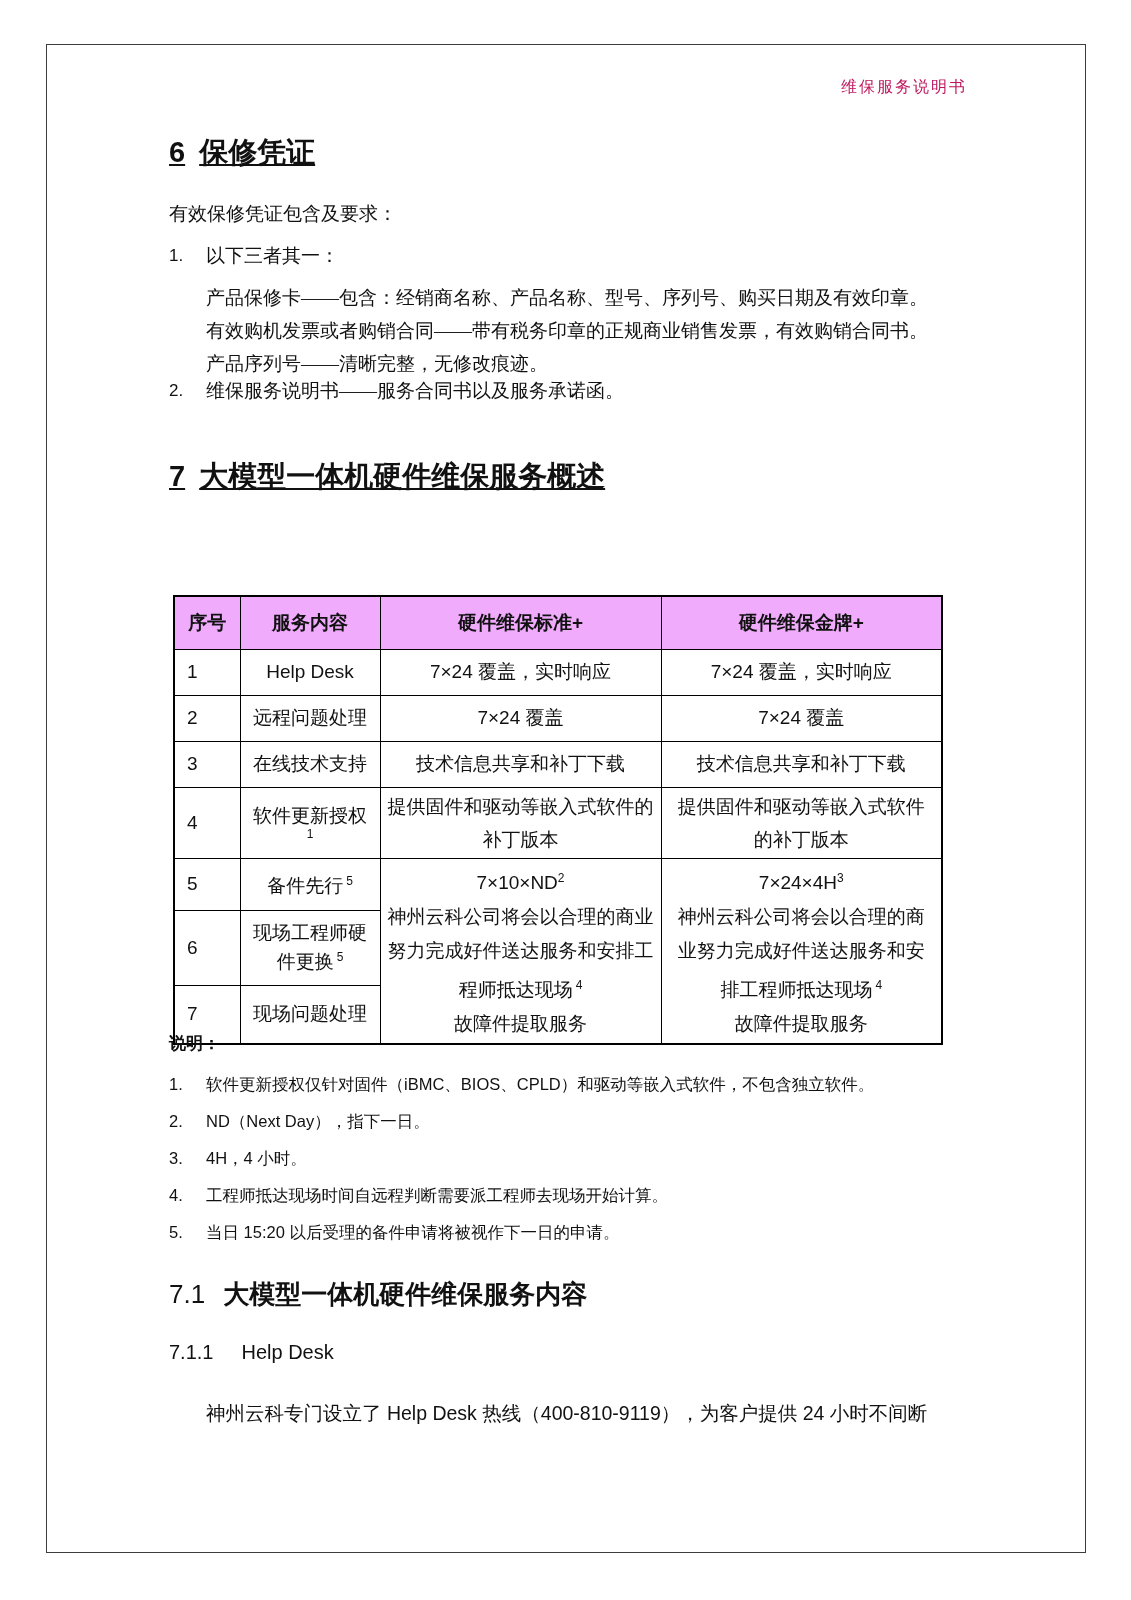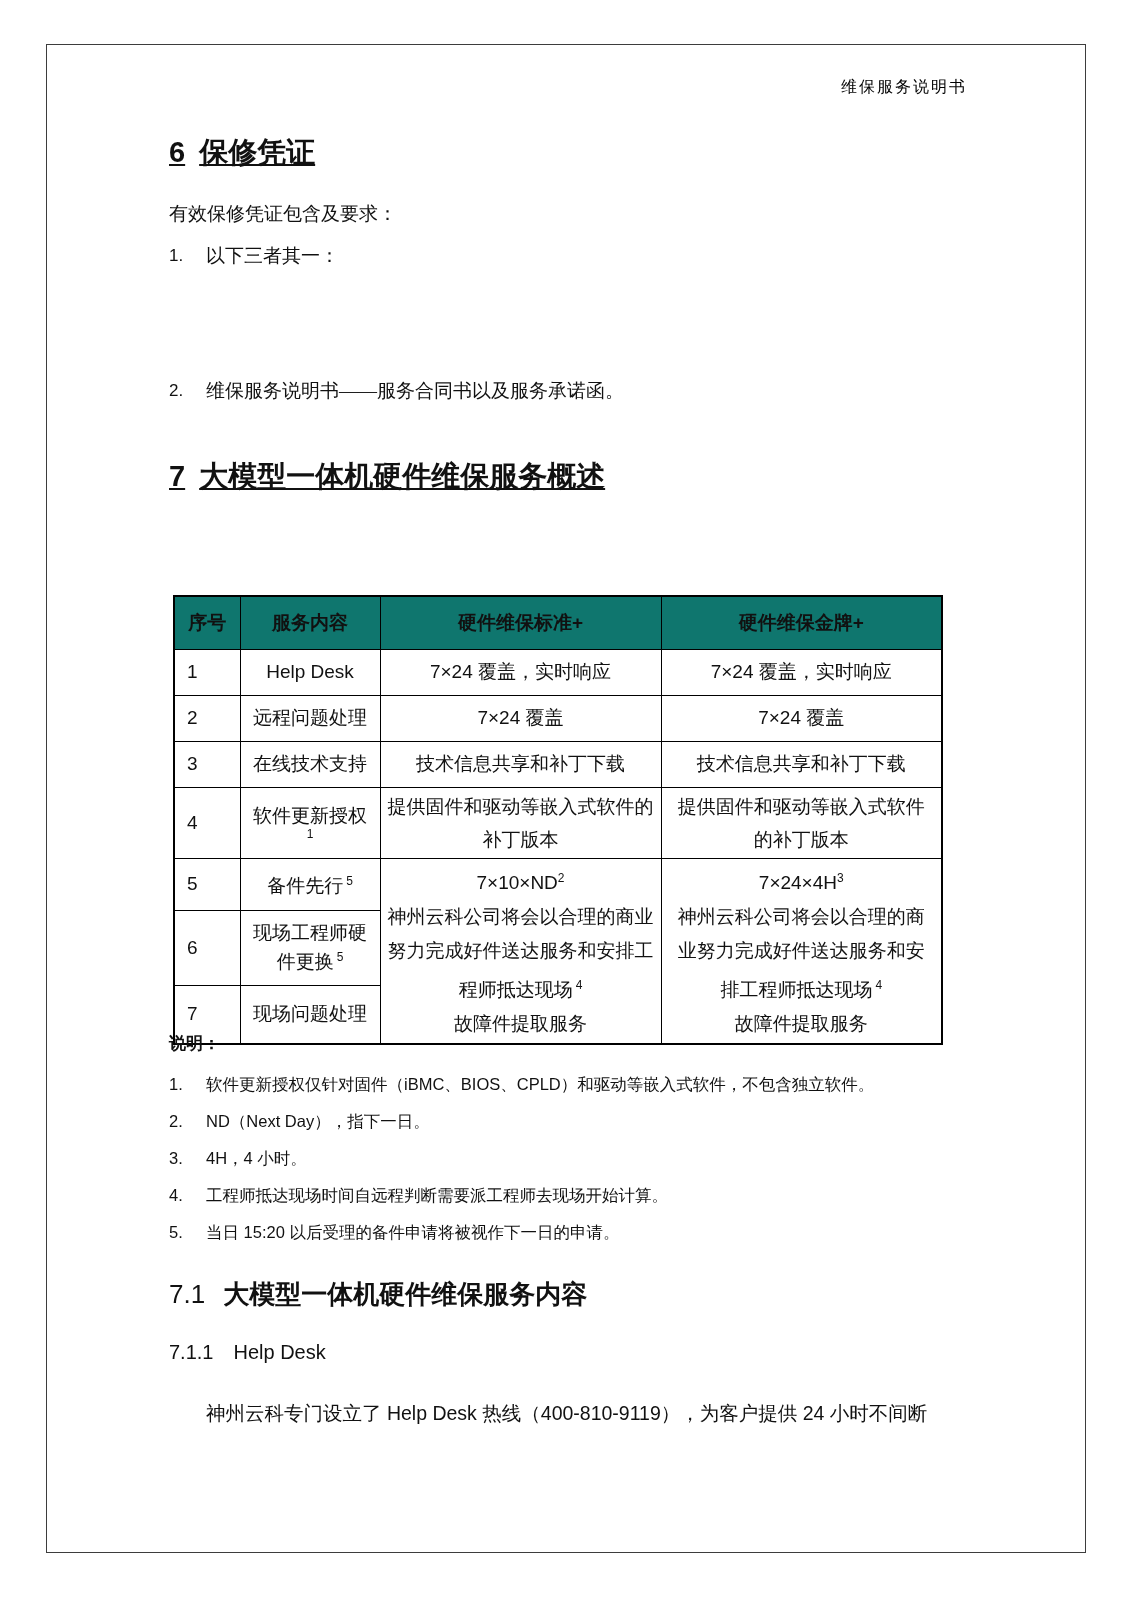--- a/index.html
+++ b/index.html
@@ -3,21 +3,21 @@
 <meta charset="utf-8">
 <style>
   * { margin:0; padding:0; box-sizing:border-box; }
   html,body { width:1131px; height:1600px; background:#ffffff; overflow:hidden; }
   body { position:relative; font-family:"Liberation Sans","DejaVu Sans",sans-serif; color:#111111; }
   .frame { position:absolute; left:46px; top:44px; width:1040px; height:1509px;
            border:1.5px solid #3d3d3d; background:#ffffff; }
   .abs { position:absolute; }
   .serif { font-family:"Liberation Serif","DejaVu Serif",serif; }
 
-  .doc-header { top:32px; right:118px; font-size:16px; letter-spacing:2px; color:#000000; }
+  .doc-header { top:32px; right:118px; font-size:16px; letter-spacing:2px; color:#be185d; }
 
   .h-big { left:122px; font-size:29px; font-weight:700; line-height:34px; white-space:nowrap;text-decoration:underline; }
   .h-big .h-num { margin-right:14px; }
   .h6 { top:90px; }
   .h7 { top:414px; }
 
   .intro6 { top:157px; left:122px; font-size:19px; line-height:24px; }
 
   .list-item { left:122px; display:flex; font-size:19px; line-height:24px; }
   .list-num { width:37px; flex:none; font-family:"Liberation Sans","DejaVu Sans",sans-serif; font-size:17px; }
@@ -25,38 +25,38 @@
   .item2 { top:334px; }
   .sub6 { top:236px; left:159px; width:770px; font-size:19px; line-height:33px; }
   .prewrap { white-space:pre-line; }
 
   .intro7 { top:505px; left:159px; font-size:19.5px; line-height:24px; }
 
   .svc-table { top:550px; left:126px; width:768px; border-collapse:collapse; table-layout:fixed;
                border:2px solid #000; }
   .svc-table th, .svc-table td { border:1.5px solid #000; font-size:19px; text-align:center;
                vertical-align:middle; padding:2px 6px; line-height:24px; }
-  .svc-table th { background:#0f766e; font-weight:700; height:53px; }
+  .svc-table th { background:#f0abfc; font-weight:700; height:53px; }
   tr.r46 { height:46px; } tr.r66 { height:66px; } tr.r52 { height:52px; }
   .cell-no { text-align:left !important; padding-left:12px !important; }
   .lh33 { line-height:33px !important;margin-top:45px; }
   sup { font-size:12px; }
   .sup-gap { margin-left:3px; }
   .sup-line { display:block; font-size:12px; line-height:13px; text-align:center; }
   .merged .m-line { line-height:34px; }
 
   .notes { top:988px; left:122px; width:815px; }
   .notes-label { font-size:17px; font-weight:700; line-height:22px; margin-bottom:18px; }
   .note { display:flex; font-size:16.5px; line-height:22px; margin-bottom:15px; }
   .note-num { width:37px; flex:none; }
 
   .h71 { top:1233px; left:122px; font-size:26px; font-weight:700; line-height:33px; white-space:nowrap; }
   .h71 .h-num { font-weight:400; margin-right:18px; }
   .h711 { top:1294px; left:122px; font-size:20px; font-weight:400; line-height:26px; white-space:nowrap; }
-  .h711 .h-num { margin-right:20px;text-align:center; }
+  .h711 .h-num { margin-right:28px;text-align:center; }
 
   .para { top:1355px; left:159px; width:810px; font-size:19.5px; line-height:26px; }
 
   .footer { top:1444px; left:0; width:100%; text-align:center; font-size:16px; font-weight:700; }
   .footer .slash { font-weight:400; margin:0 7px; }
 </style>
 </head>
 <body>
 
 <div class="frame">
@@ -67,20 +67,23 @@
     <span class="h-num">6</span><span>保修凭证</span>
   </div>
 
   <div class="abs intro6 serif">有效保修凭证包含及要求：</div>
 
   <div class="abs list-item item1">
     <span class="list-num">1.</span>
     <span class="serif">以下三者其一：</span>
   </div>
 
+  <div class="abs sub6 serif prewrap">产品保修卡——包含：经销商名称、产品名称、型号、序列号、购买日期及有效印章。
+有效购机发票或者购销合同——带有税务印章的正规商业销售发票，有效购销合同书。
+产品序列号——清晰完整，无修改痕迹。</div>
 
   <div class="abs list-item item2">
     <span class="list-num">2.</span>
     <span class="serif">维保服务说明书——服务合同书以及服务承诺函。</span>
   </div>
 
   <div class="abs h-big h7">
     <span class="h-num">7</span><span>大模型一体机硬件维保服务概述</span>
   </div>
 

